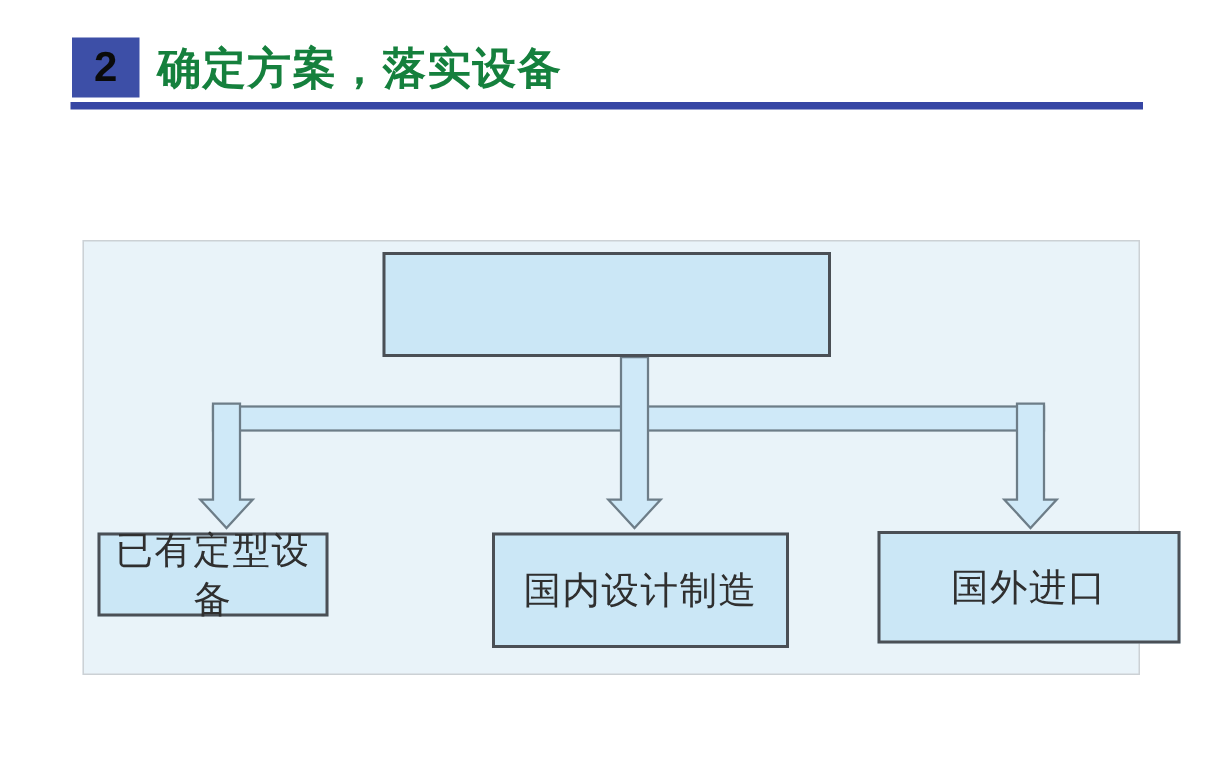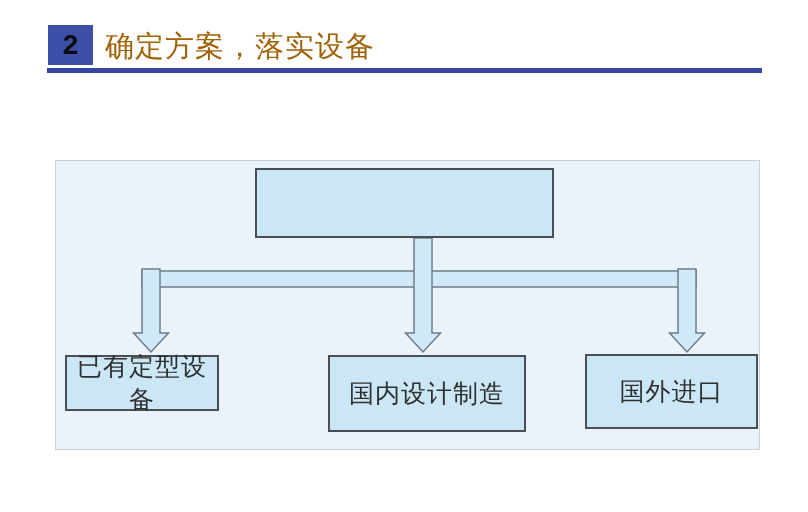--- a/index.html
+++ b/index.html
@@ -8,21 +8,21 @@
 
   
   .header-num {
     position:absolute; left:48px; top:25px; width:45px; height:40px;
     background:#3d4fa7; color:#0a0a0a;
     display:flex; align-items:center; justify-content:center;
     font-size:28px; font-weight:bold;
   }
   .header-title {
     position:absolute; left:105px; top:25px; height:40px; line-height:42px;
-    font-size:29px; font-weight:normal; color:#a16207; letter-spacing:1px;
+    font-size:29px; font-weight:bold; color:#15803d; letter-spacing:1px;
     white-space:nowrap;
   }
   .header-divider {
     position:absolute; left:47px; top:68px; width:715px; height:5px;
     background:#3646a4;
   }
 
   
   .panel {
     position:absolute; left:55px; top:160px; width:705px; height:290px;
@@ -36,21 +36,21 @@
     text-align:center; color:#2f2f2f;
     font-family:"DejaVu Serif","Liberation Serif",serif;
   }
   .node-root {
     left:199px; top:7px; width:299px; height:70px;
     font-size:26px; line-height:32px;
   }
   .node-child { font-size:25px; letter-spacing:1px; }
   .node-child-1 { left:9px;   top:194px; width:154px; height:56px; }
   .node-child-2 { left:272px; top:194px; width:198px; height:77px; }
-  .node-child-3 { left:529px; top:193px; width:173px; height:75px; }
+  .node-child-3 { left:529px; top:193px; width:202px; height:75px; }
 </style>
 </head>
 <body>
 
 <div class="header-num">
   <span>2</span>
 </div>
 <div class="header-title">确定方案，落实设备</div>
 <div class="header-divider"></div>
 

